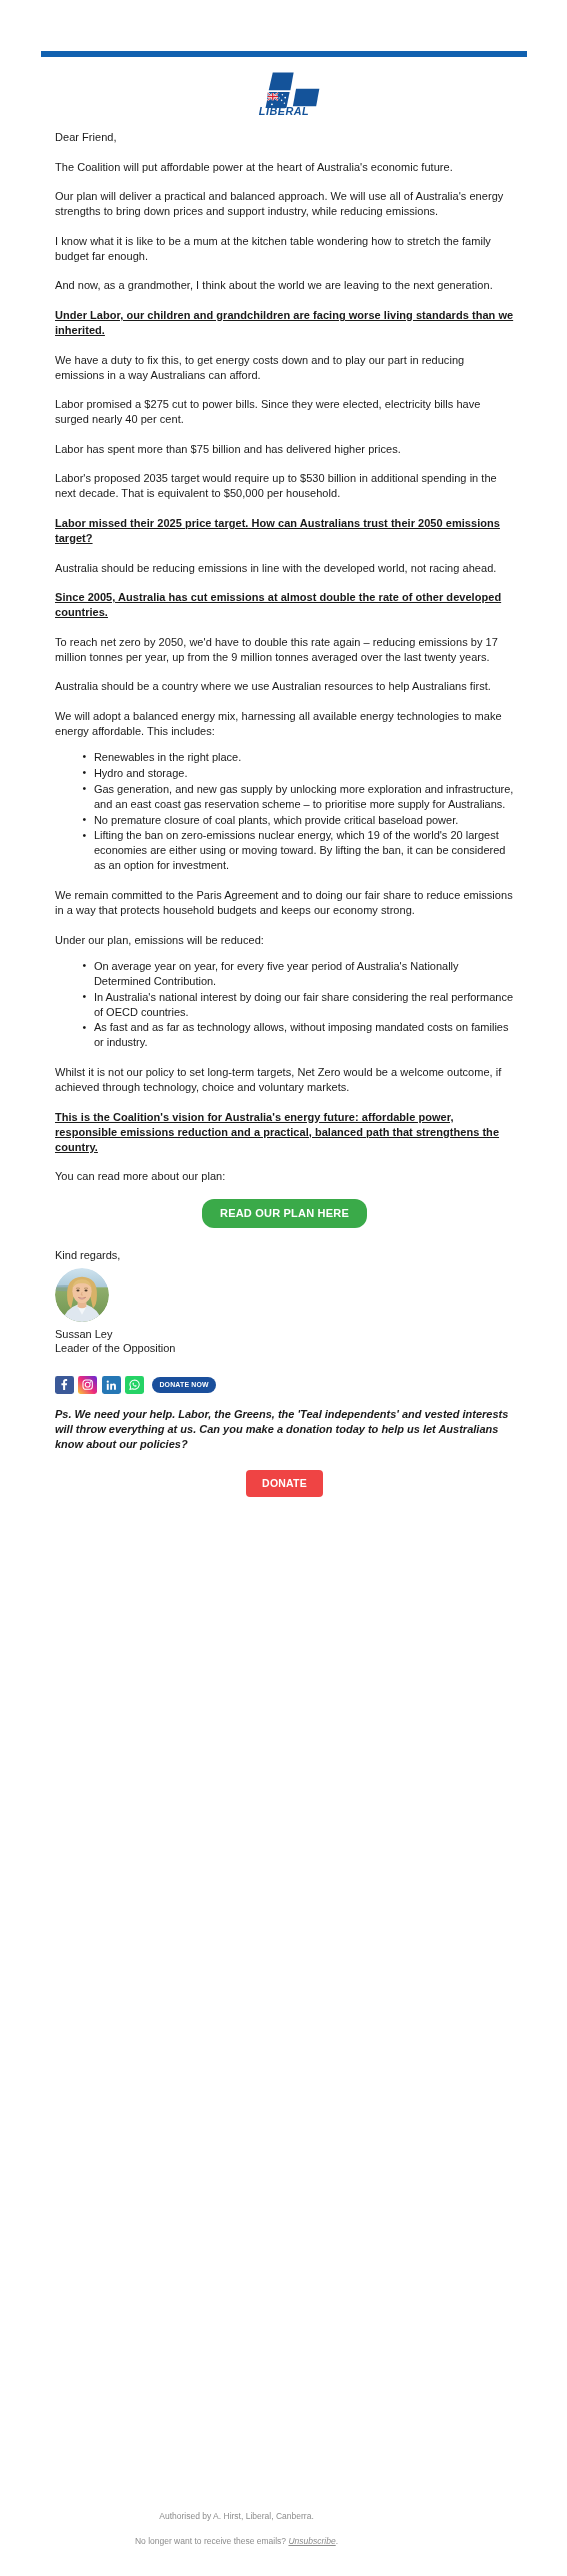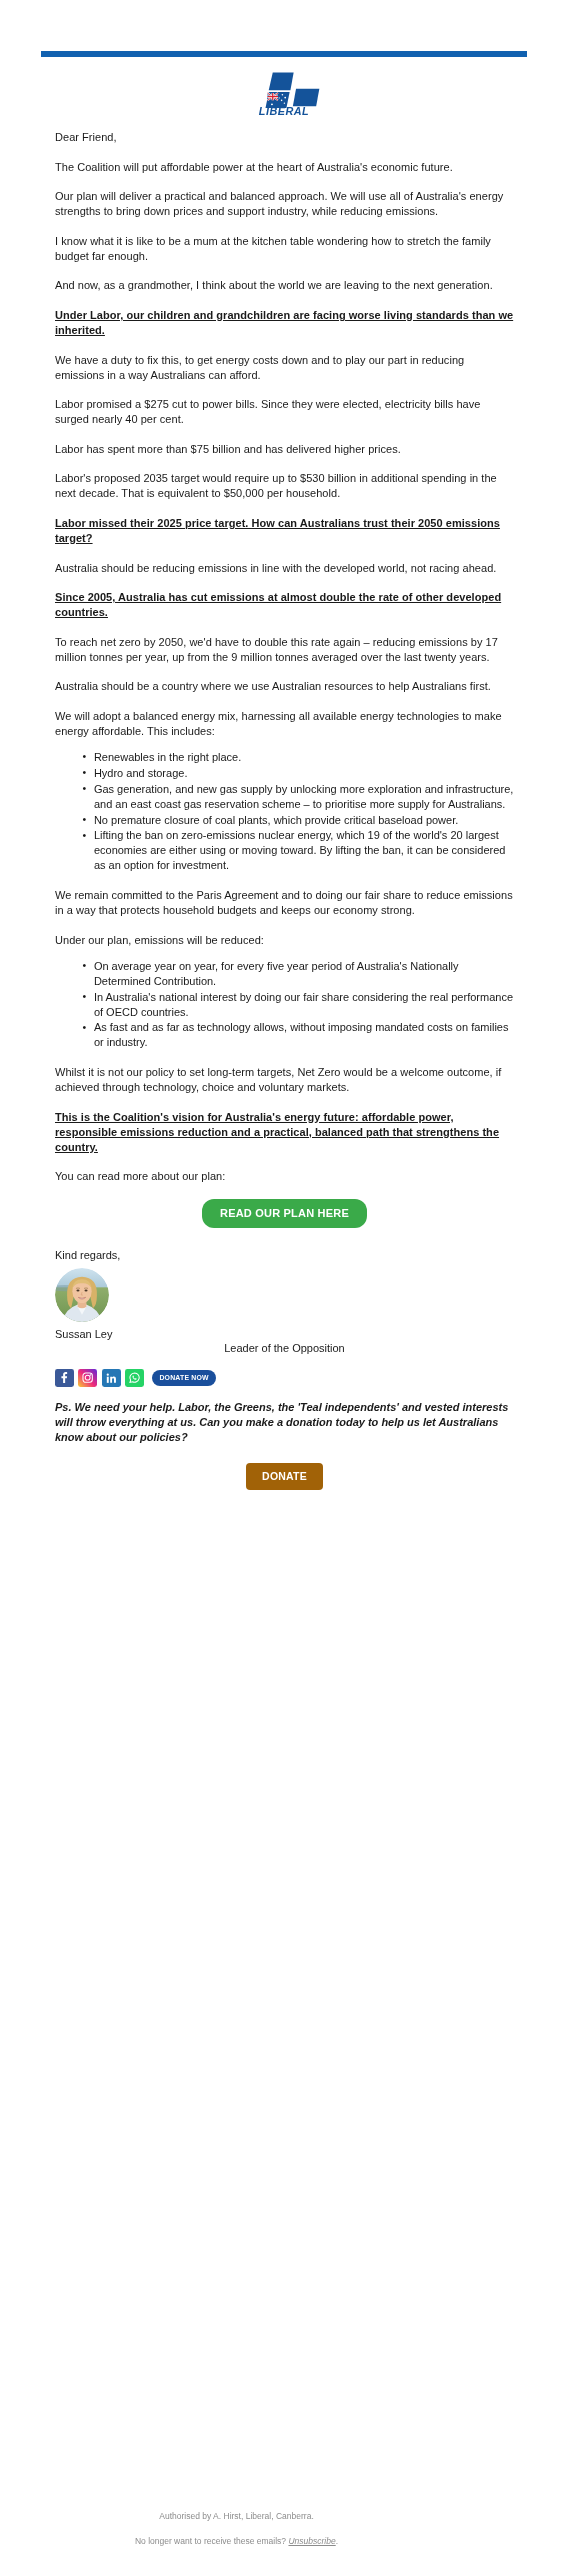--- a/index.html
+++ b/index.html
@@ -108,22 +108,21 @@
     margin: 0 0 5.7px 0;
   }
   .sig-name {
     font-size: 11px;
     line-height: 13.8px;
     margin: 0;
   }
   .sig-title {
     font-size: 11px;
     line-height: 13.8px;
-    margin: 0 0 13px 0;
-    text-align: center;
+    margin: 0 0 20px 0;
   }
 
   
   .social-row {
     display: flex;
     align-items: center;
     gap: 4.9px;
     margin: 0 0 13px 0;
   }
   .social-chip {
@@ -159,21 +158,21 @@
   
   p.ps {
     font-size: 11px;
     line-height: 15px;
     font-weight: bold;
     font-style: italic;
     margin: 0 0 18px 0;
   }
   .btn-blue {
     display: inline-block;
-    background: #a16207;
+    background: #ef4444;
     color: #ffffff;
     font-size: 10.5px;
     font-weight: bold;
     letter-spacing: 0.2px;
     padding: 8px 16px;
     border-radius: 4px;
     border: none;
     text-decoration: none;
     cursor: pointer;
     line-height: 11.3px;

